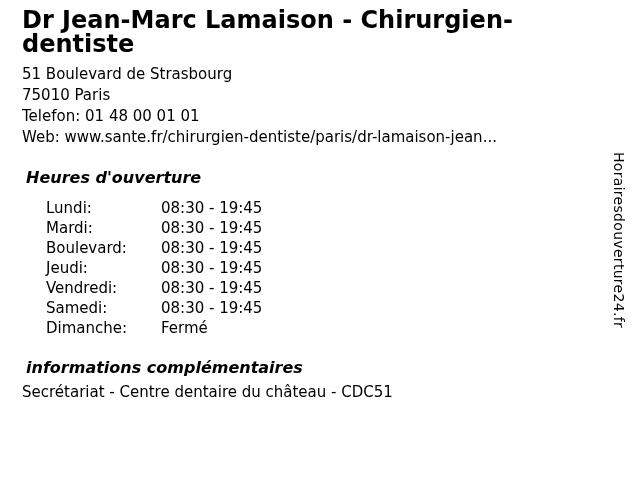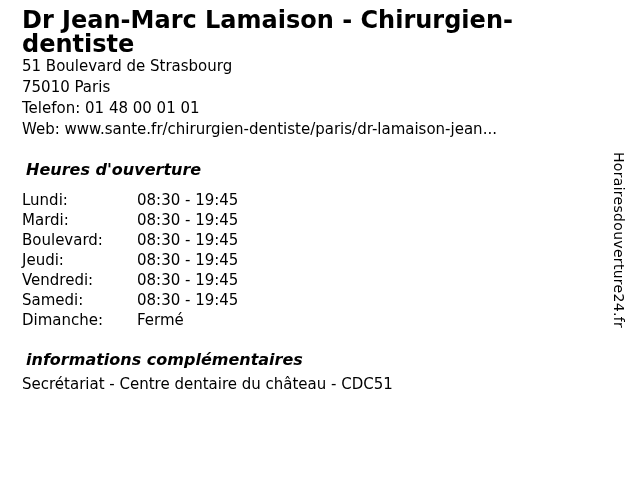--- a/index.html
+++ b/index.html
@@ -18,38 +18,40 @@
   .content {
     padding: 8px 40px 0 22px;
   }
   .page-title {
     font-size: 24px;
     line-height: 24px;
     font-weight: bold;
     margin: 0;
   }
   .contact-block {
+    margin-top: 8px;
     font-size: 15px;
     line-height: 21px;
   }
   .section-heading {
     font-size: 16px;
     line-height: 20px;
     font-weight: bold;
     margin: 20px 0 0 4px;
     font-style: italic;
   }
   .hours-table {
     margin-top: 10px;
     font-size: 15px;
     line-height: 20px;
   }
   .hours-row .day-label {
     display: inline-block;
     width: 115px;
+    margin-left: 24px;
   }
   .info-text {
     margin-top: 4px;
     font-size: 15px;
     line-height: 21px;
   }
   .watermark {
     position: absolute;
     top: 50%;
     right: 13px;

